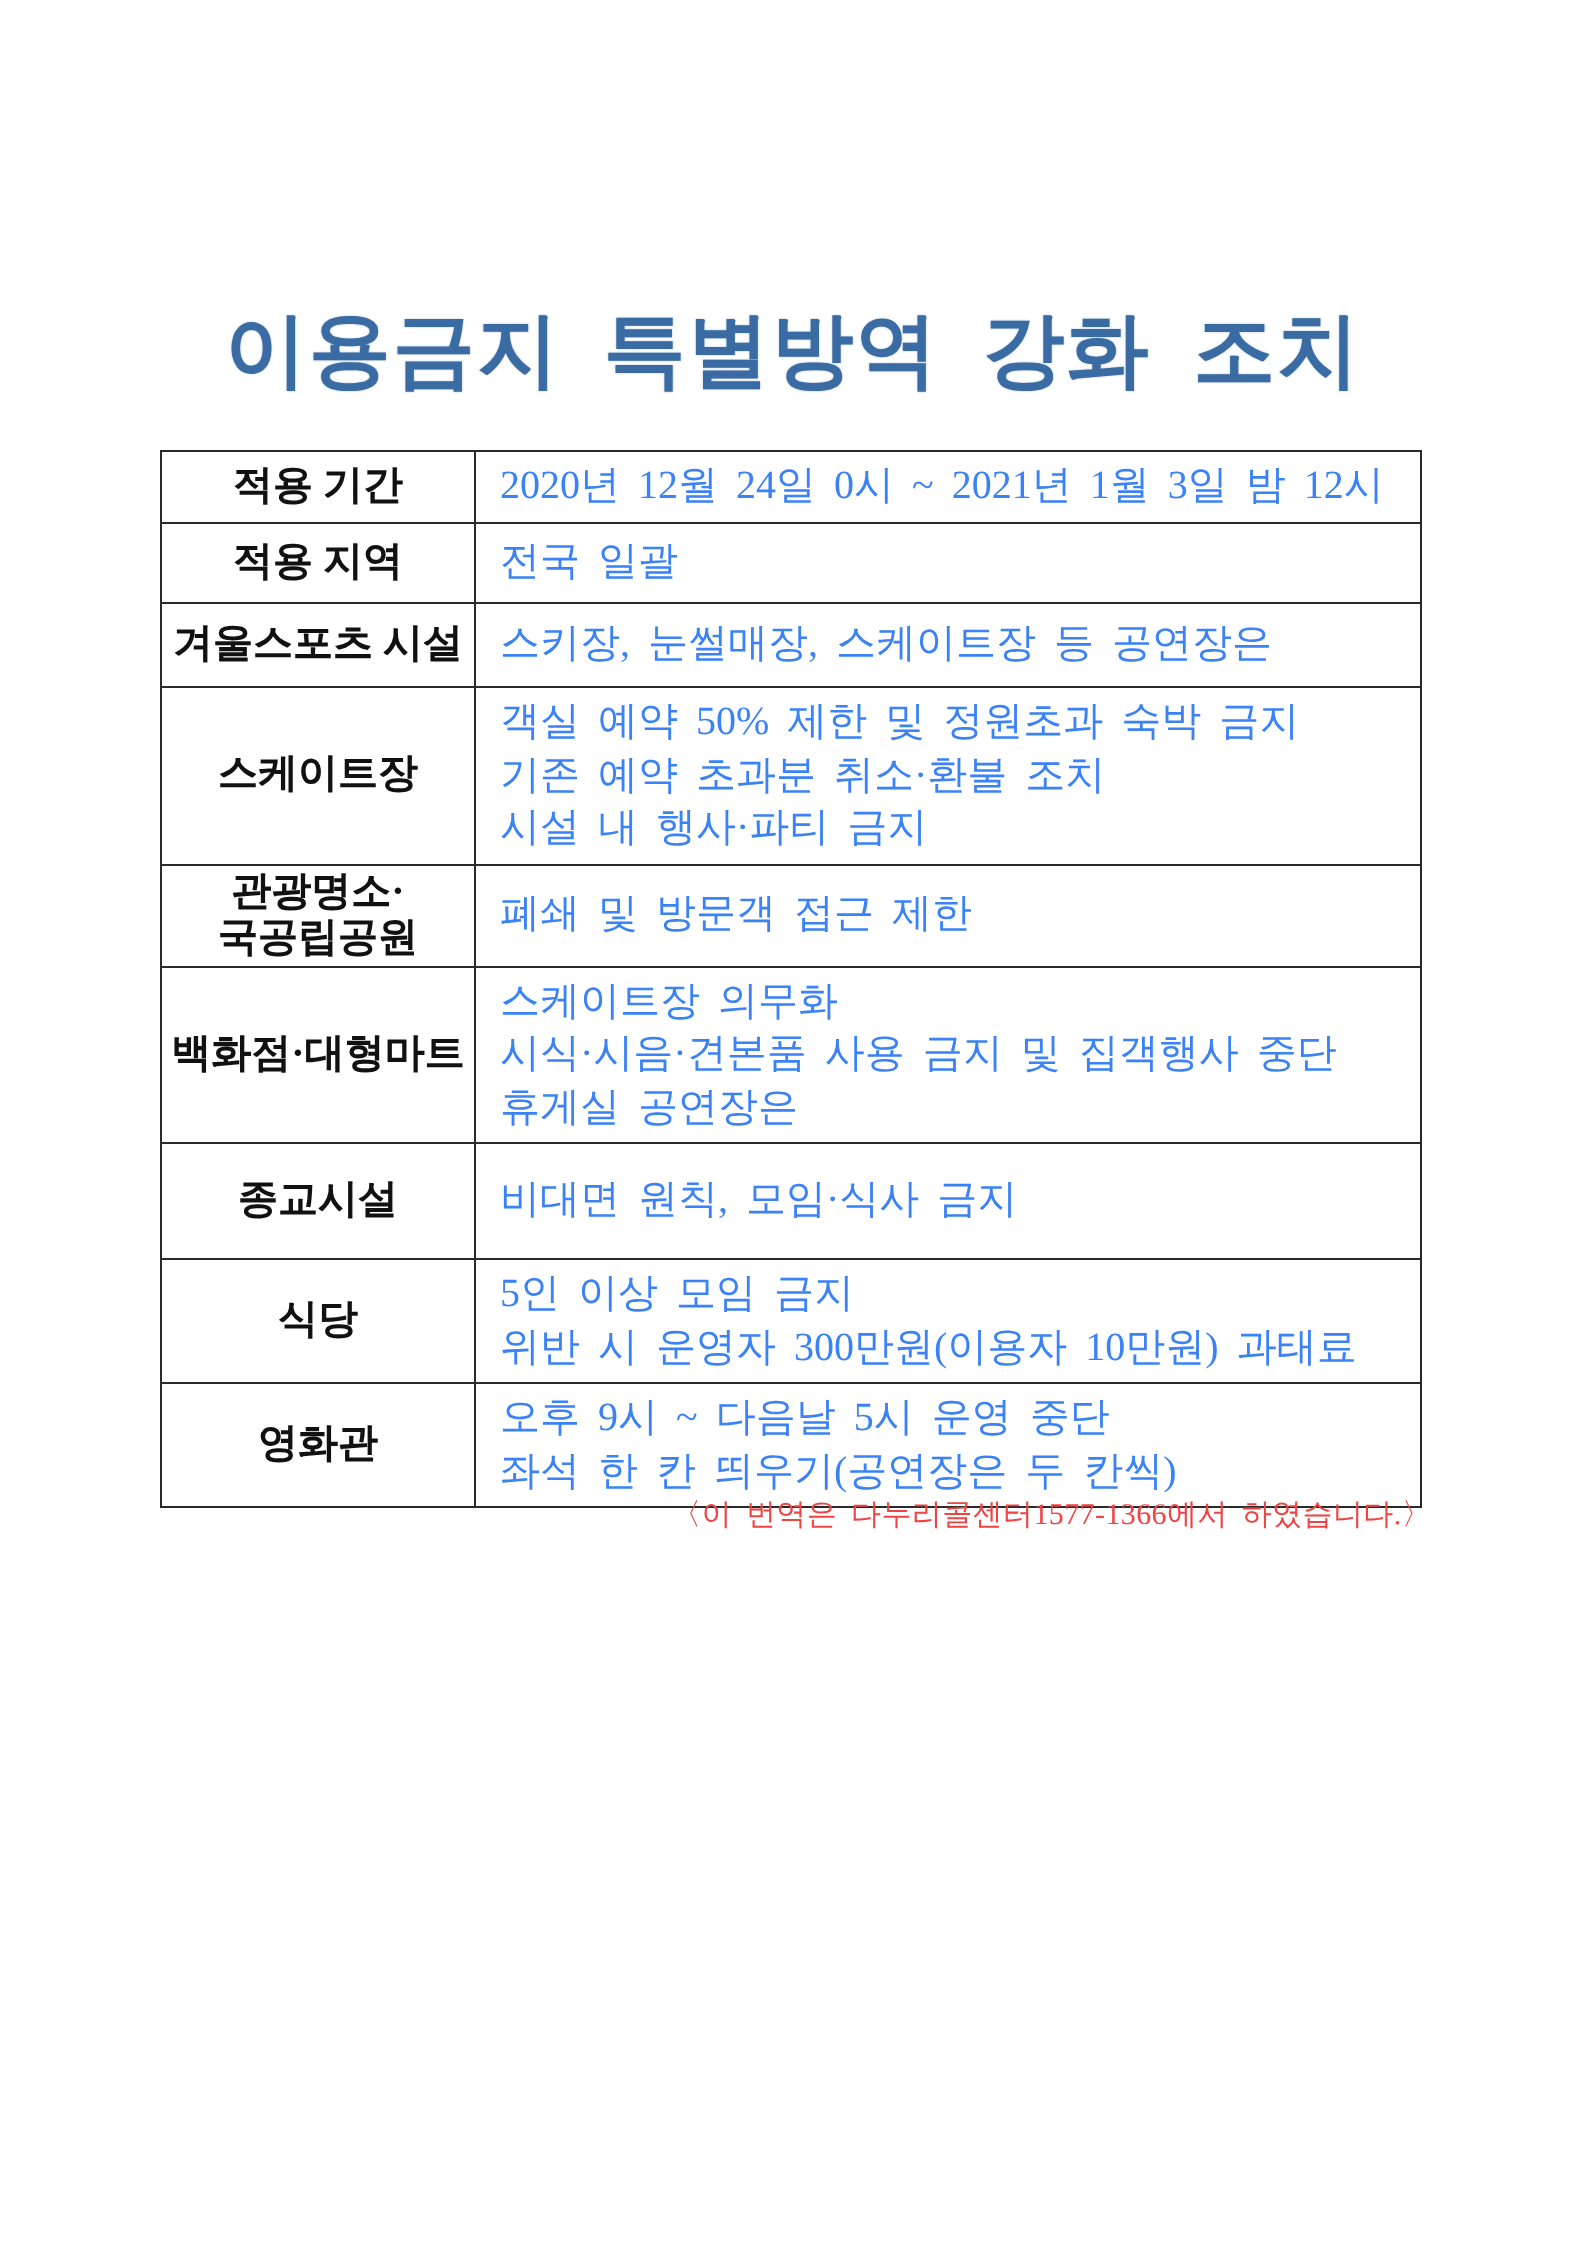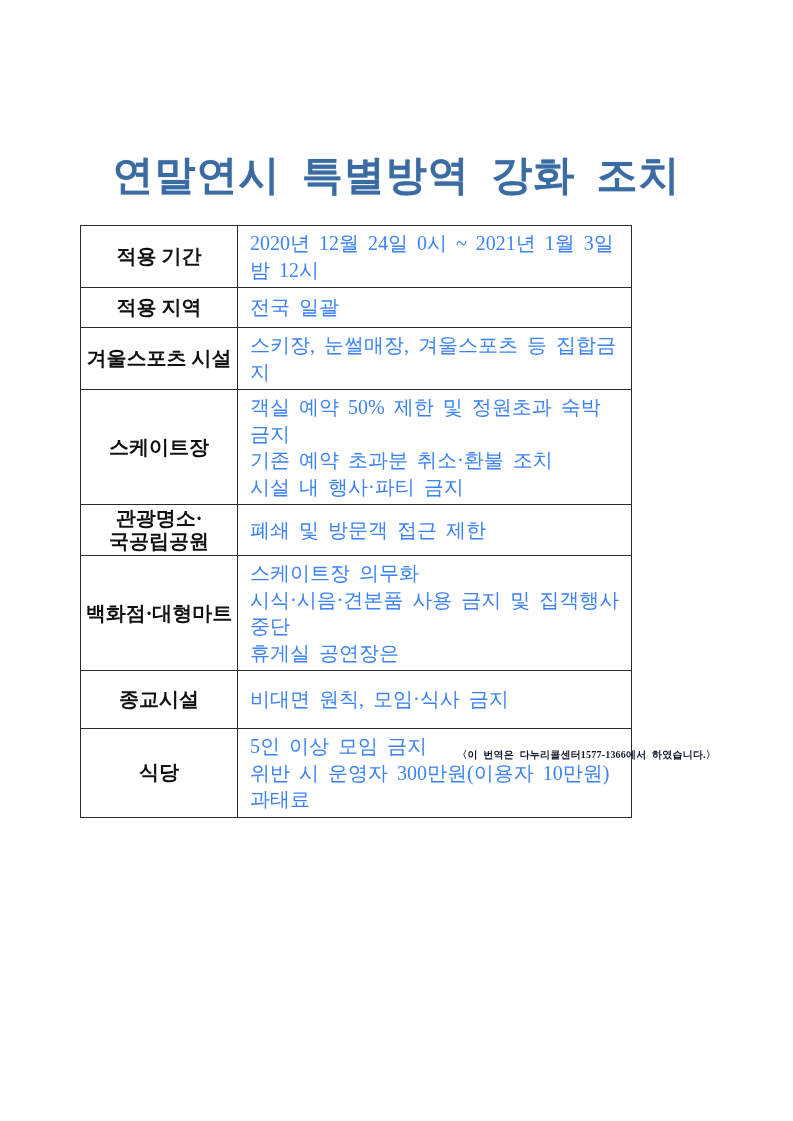--- a/index.html
+++ b/index.html
@@ -32,21 +32,21 @@
     letter-spacing: 1px;
     word-spacing: 9px;
     color: #3a6ba3;
     text-shadow: 0 0 1px rgba(90, 130, 180, 0.55);
     white-space: nowrap;
   }
   table.rules-table {
     position: absolute;
     top: 225px;
     left: 80px;
-    width: 552px;
+    width: 631px;
     border-collapse: collapse;
     table-layout: fixed;
   }
   .rules-table th,
   .rules-table td {
     border: 1.5px solid #2a2a2a;
     vertical-align: middle;
     overflow: hidden;
   }
   .rules-table th {
@@ -73,34 +73,33 @@
   .rules-table tr:nth-child(4) { height: 80px; }
   .rules-table tr:nth-child(5) { height: 48px; margin-top: 20px; }
   .rules-table tr:nth-child(6) { height: 84px; }
   .rules-table tr:nth-child(7) { height: 58px; }
   .rules-table tr:nth-child(8) { height: 62px; }
   .rules-table tr:nth-child(9) { height: 58px; }
   .footer-note {
     position: absolute;
     top: 748px;
     right: 77px;
-    font-size: 10px;
+    font-size: 15px;
     letter-spacing: 0.2px;
     word-spacing: 3px;
-    color: #0f172a;
+    color: #ef4444;
     white-space: nowrap;
-    font-weight: bold;
   }
 </style>
 </head>
 <body>
 
 <div class="page">
 
-  <h1 class="doc-title">연말연시 특별방역 강화 조치</h1>
+  <h1 class="doc-title">이용금지 특별방역 강화 조치</h1>
 
   <table class="rules-table">
     <tbody>
         <tr>
           <th>
             <div>적용 기간</div>
           </th>
           <td>
             <div>2020년 12월 24일 0시 ~ 2021년 1월 3일 밤 12시</div>
           </td>
@@ -111,21 +110,21 @@
           </th>
           <td>
             <div>전국 일괄</div>
           </td>
         </tr>
         <tr>
           <th>
             <div>겨울스포츠 시설</div>
           </th>
           <td>
-            <div>스키장, 눈썰매장, 겨울스포츠 등 집합금지</div>
+            <div>스키장, 눈썰매장, 스케이트장 등 공연장은</div>
           </td>
         </tr>
         <tr>
           <th>
             <div>스케이트장</div>
           </th>
           <td>
             <div>객실 예약 50% 제한 및 정원초과 숙박 금지</div>
             <div>기존 예약 초과분 취소·환불 조치</div>
             <div>시설 내 행사·파티 금지</div>
@@ -160,18 +159,27 @@
         </tr>
         <tr>
           <th>
             <div>식당</div>
           </th>
           <td>
             <div>5인 이상 모임 금지</div>
             <div>위반 시 운영자 300만원(이용자 10만원) 과태료</div>
           </td>
         </tr>
+        <tr>
+          <th>
+            <div>영화관</div>
+          </th>
+          <td>
+            <div>오후 9시 ~ 다음날 5시 운영 중단</div>
+            <div>좌석 한 칸 띄우기(공연장은 두 칸씩)</div>
+          </td>
+        </tr>
       </tbody>
   </table>
 
   <div class="footer-note">〈이 번역은 다누리콜센터1577-1366에서 하였습니다.〉</div>
 
 </div>
 
 </body></html>

